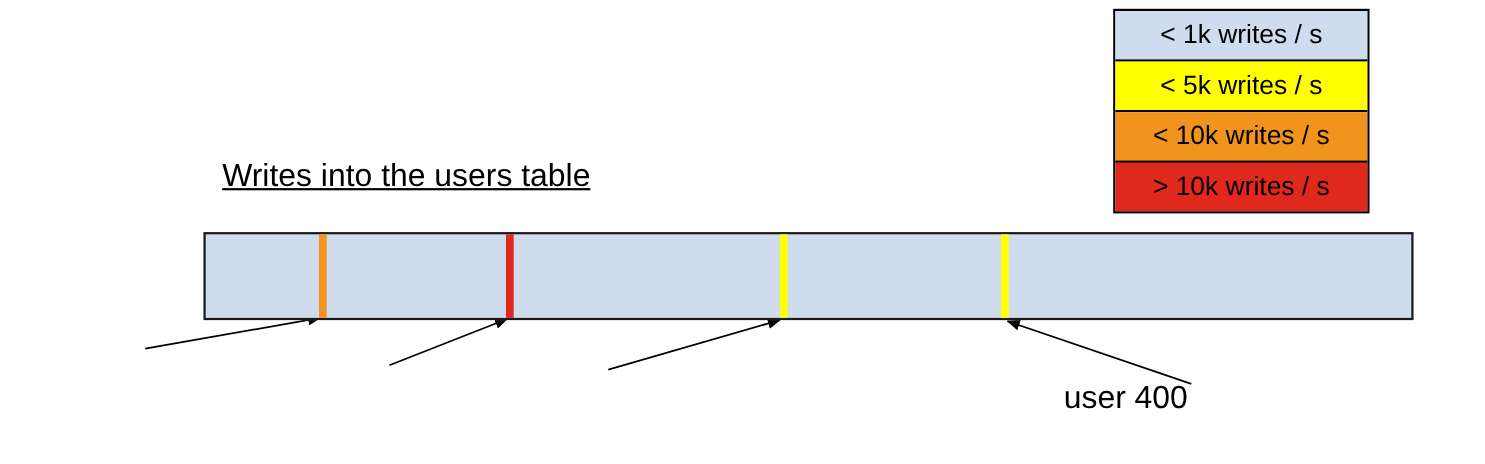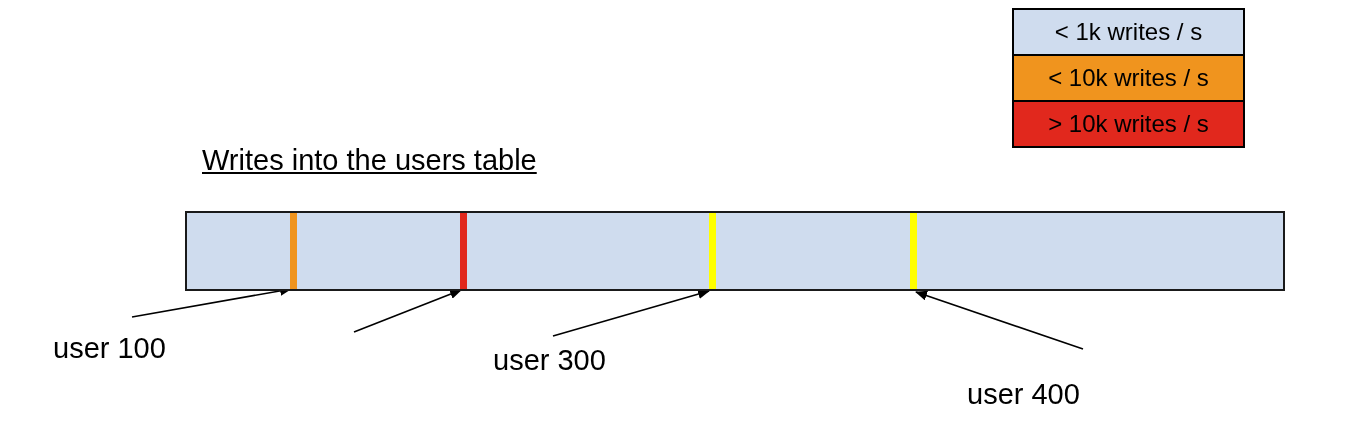--- a/index.html
+++ b/index.html
@@ -51,27 +51,28 @@
       <line x1="1083" y1="349" x2="916" y2="292"></line>
     </svg>
 
   <div class="bar" style="background: rgb(207, 220, 238); border-color: rgb(26, 26, 26);">
     <div class="stripe" style="left: 102.5px; background: rgb(240, 148, 30);"></div>
     <div class="stripe" style="left: 272.5px; background: rgb(225, 40, 29);"></div>
     <div class="stripe" style="left: 521.5px; background: rgb(255, 255, 0);"></div>
     <div class="stripe" style="left: 722.5px; background: rgb(255, 255, 0);"></div>
   </div>
 
-  <div class="user-label" style="left: 53px; top: 334px;">user 100</div>
-  <div class="user-label" style="left: 493px; top: 346px;">user 300</div>
-  <div class="user-label" style="left: 967px; top: 348px; margin-top: 32px;">user 400</div>
+  <div class="user-label" style="left: 967px; top: 348px;">user 400</div>
 
   <div class="legend">
     <div class="legend-row" style="background: rgb(207, 220, 238);">
       <span>&lt; 1k writes / s</span>
+    </div>
+    <div class="legend-row" style="background: rgb(255, 255, 0);">
+      <span>&lt; 5k writes / s</span>
     </div>
     <div class="legend-row" style="background: rgb(240, 148, 30);">
       <span>&lt; 10k writes / s</span>
     </div>
     <div class="legend-row" style="background: rgb(225, 40, 29);">
       <span>&gt; 10k writes / s</span>
     </div>
   </div>
 
 </div>

